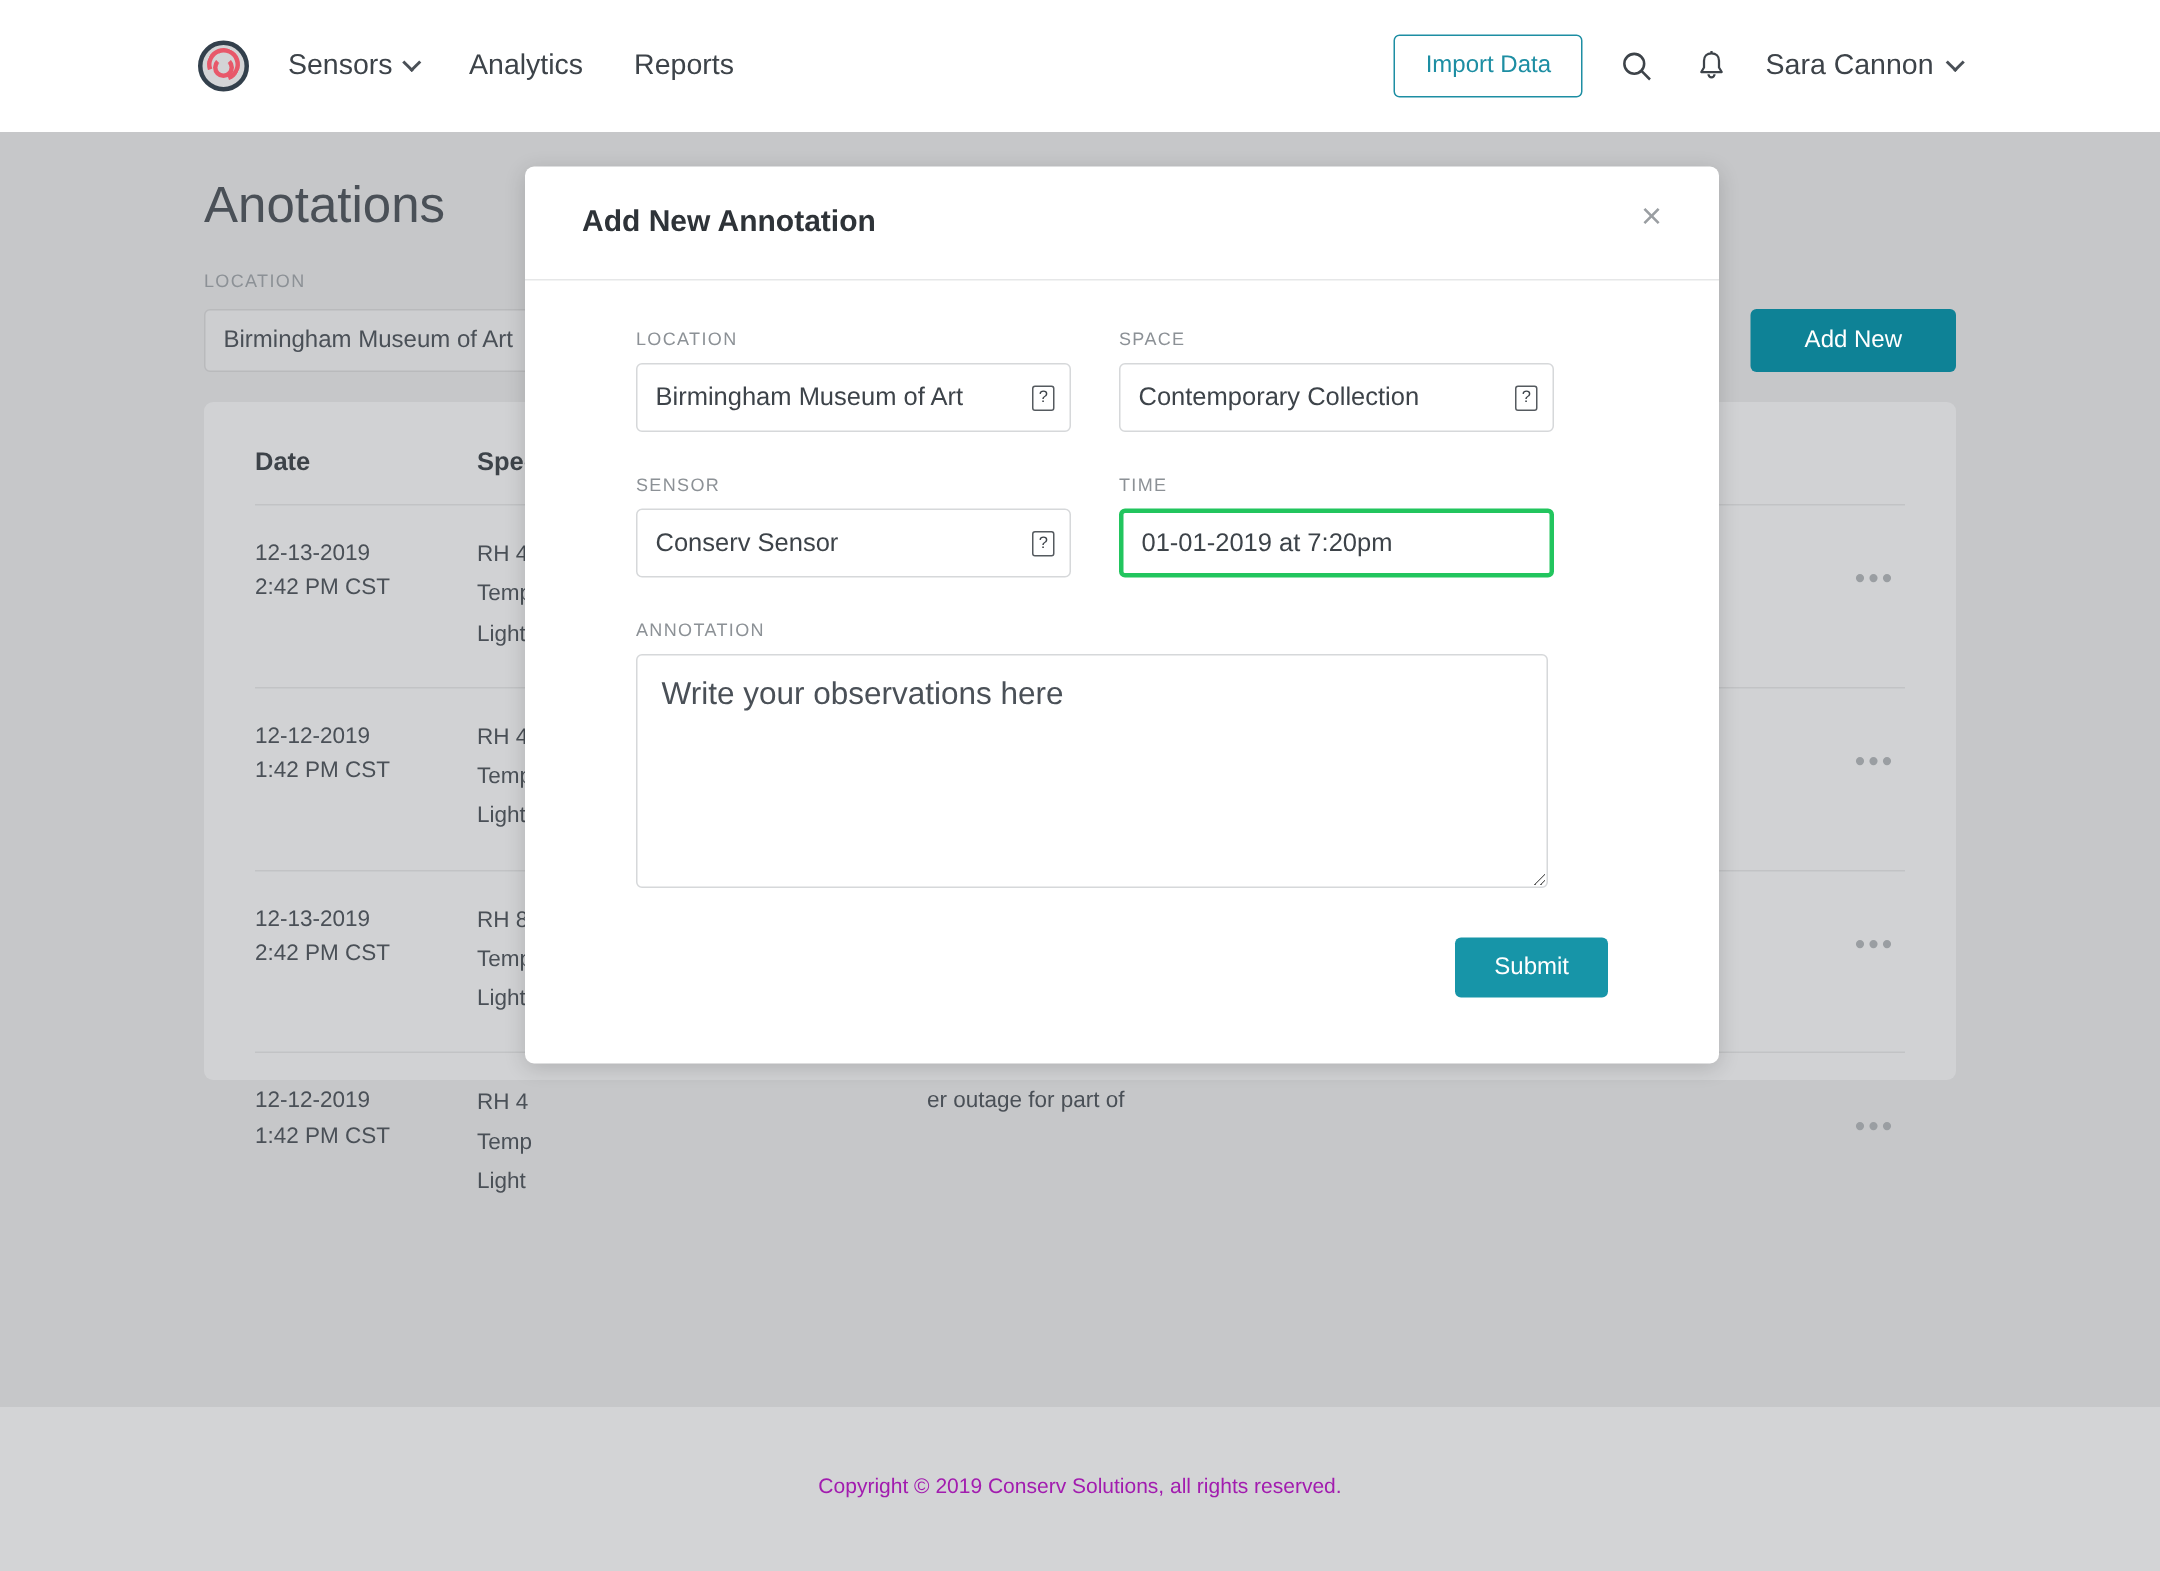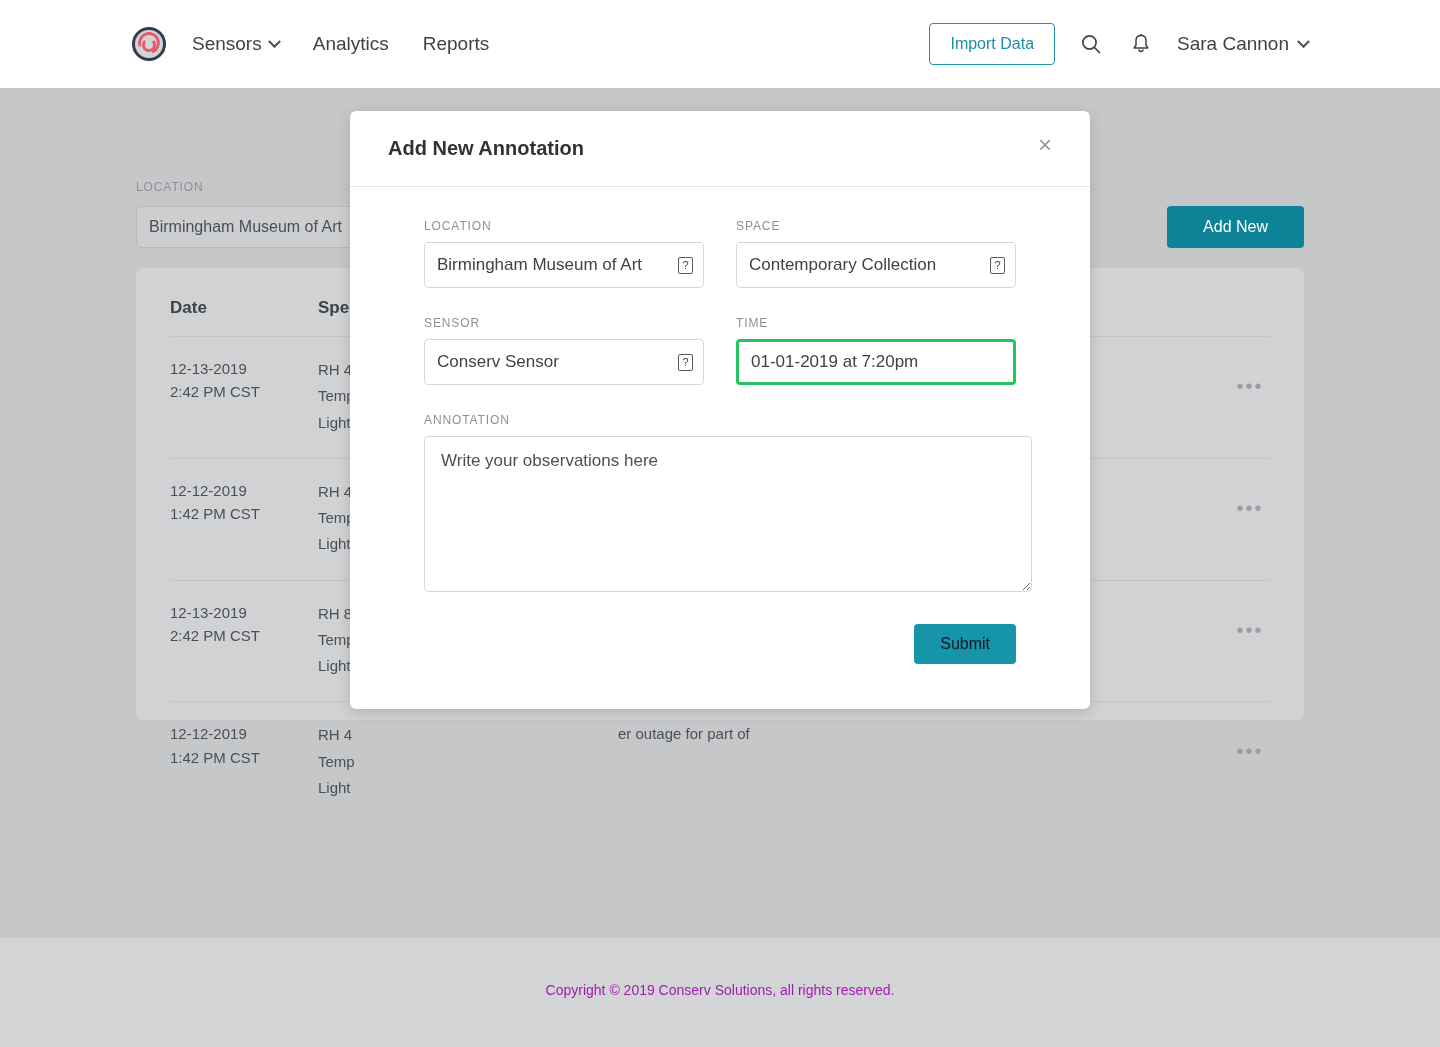--- a/index.html
+++ b/index.html
@@ -108,21 +108,21 @@
   .footer {
     position:absolute; left:0; right:0; bottom:0; height:109px;
     background:#d3d4d6; text-align:center; padding-top: 28px;
   }
   .footer-links { display:flex; justify-content:center; gap:28px; font-size:17px; color:#3d4349; }
   .footer-links span { cursor:pointer; }
   .copyright { margin-top: 16px; font-size:14px; color:#a21caf; }
 
   
   .modal {
-    position:absolute; left:350px; top:111px; width:740px; height:598px;
+    position:absolute; left:350px; top:111px; width:796px; height:598px;
     background:#fff; border-radius:6px;
     box-shadow: 0 3px 14px rgba(0,0,0,0.16);
   }
   .modal-head {
     height: 76px; border-bottom:1px solid #e6e7e8;
     display:flex; align-items:center; padding: 0 38px;
   }
   .modal-title { font-size:20px; font-weight:bold; color:#2e3338; }
   .modal-close {
     margin-left:auto; font-size:24px; color:#9a9ea2; cursor:pointer; line-height:1;
@@ -146,28 +146,28 @@
     font-size:11px; color:#3d4349; display:flex; align-items:center; justify-content:center;
     flex:none; font-family:"Liberation Sans", sans-serif;
   }
   .finput {
     height: 46px; border:3px solid #22c55e; border-radius:4px; background:#fff;
     display:flex; align-items:center; padding: 0 12px;
     font-size:17px; color:#3d4349;
   }
   .ftext {
     width: 608px; height: 156px; border:1px solid #d6d8da; border-radius:4px;
-    background:#fff; padding: 14px 16px; font-size:17px; color:#4a5057;
+    background:#fff; padding: 14px 16px; font-size:21px; color:#4a5057;
     font-family:"Liberation Sans", sans-serif; resize: vertical;
     position: relative;
   }
   .ftext::placeholder { color:#4a5057; }
   .modal-actions { display:flex; justify-content:flex-end; margin-top: 26px; }
   .submit-btn {
-    background:#1795a8; color:#0f172a; border:none; border-radius:4px;
+    background:#1795a8; color:#ffffff; border:none; border-radius:4px;
     padding: 0 26px; height: 40px; font-size:16px; cursor:pointer;
     font-family:"Liberation Sans", sans-serif;
   }
 </style>
 </head>
 <body>
 
 <div class="page">
 
   <div class="body-dim"></div>
@@ -205,20 +205,21 @@
             <path d="M8 16.5a2 2 0 0 0 4 0" fill="none" stroke="#3d4349" stroke-width="1.5"></path>
           </svg>
       </div>
       <div class="user">
         <span>Sara Cannon</span>
         <span class="chev"></span>
       </div>
     </div>
   </div>
 
+  <div class="page-title">Anotations</div>
   <div class="loc-label">LOCATION</div>
   <div class="loc-select">
     <span>Birmingham Museum of Art</span>
   </div>
   <button class="add-new">Add New</button>
 
   <div class="card">
     <div class="card-inner">
       <div class="thead">
         <div class="th-date">Date</div>

